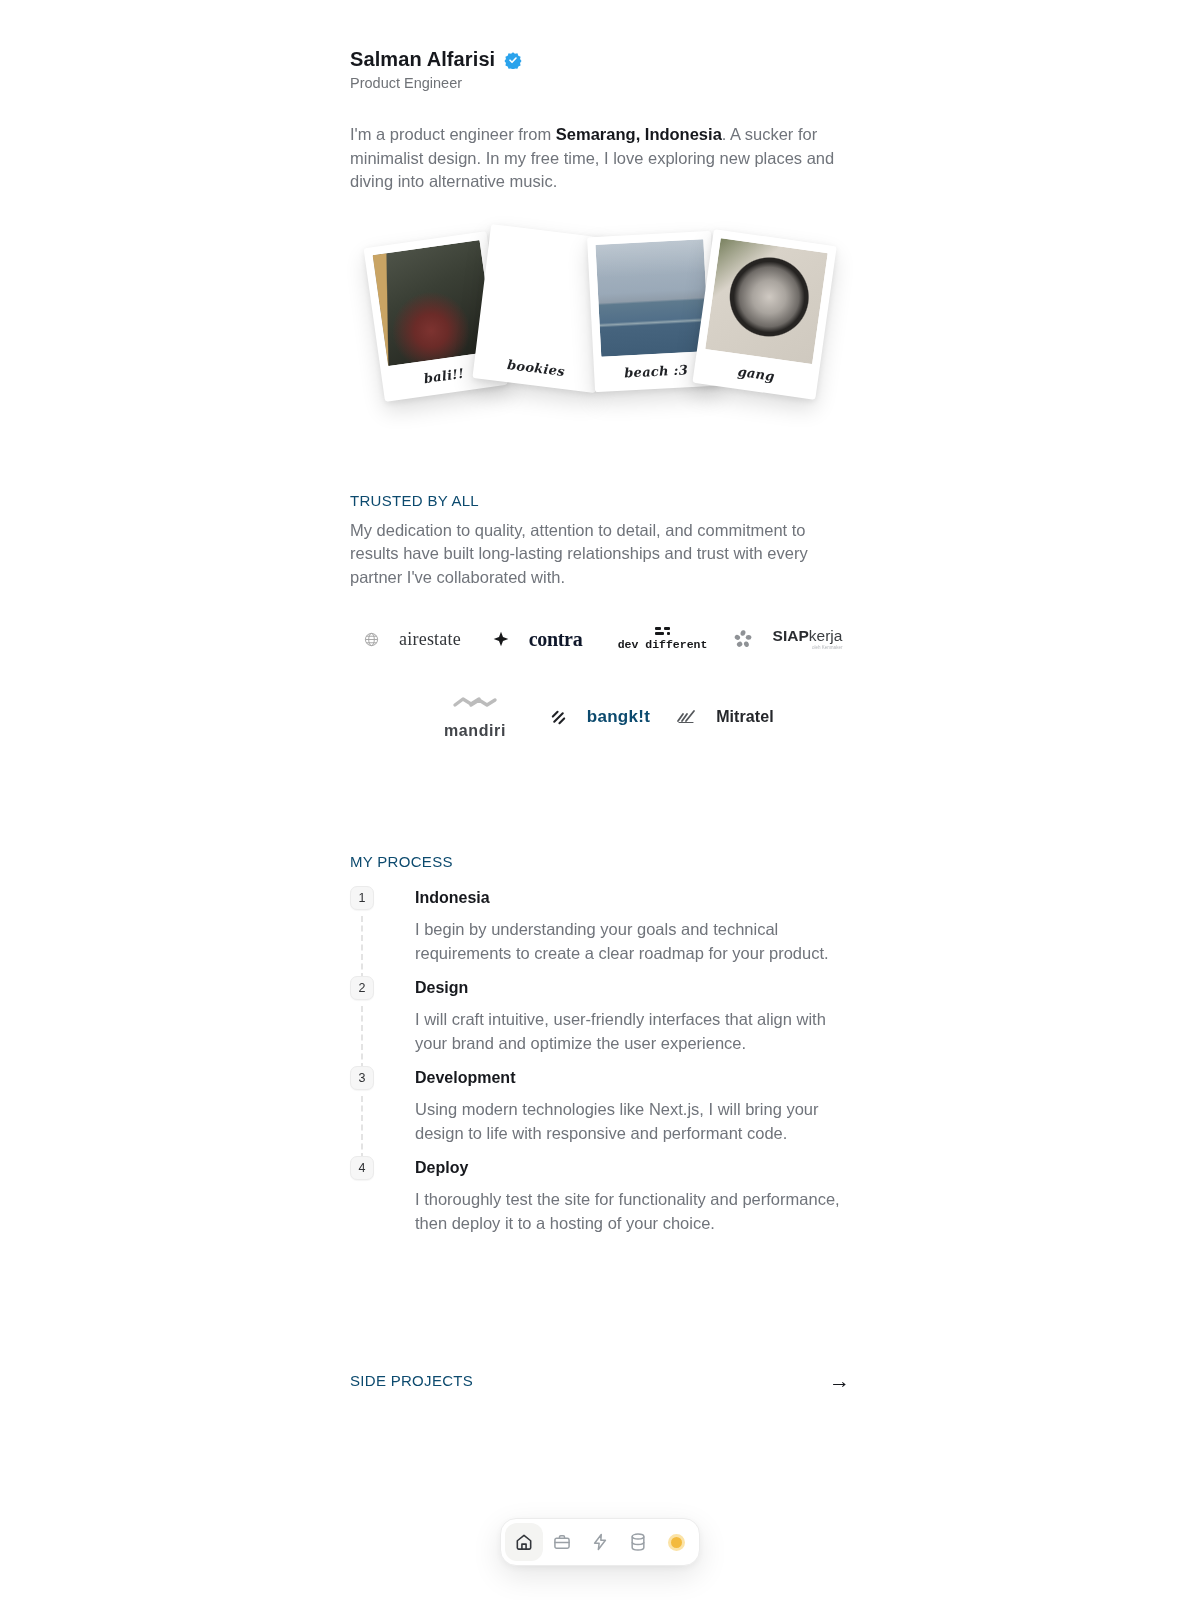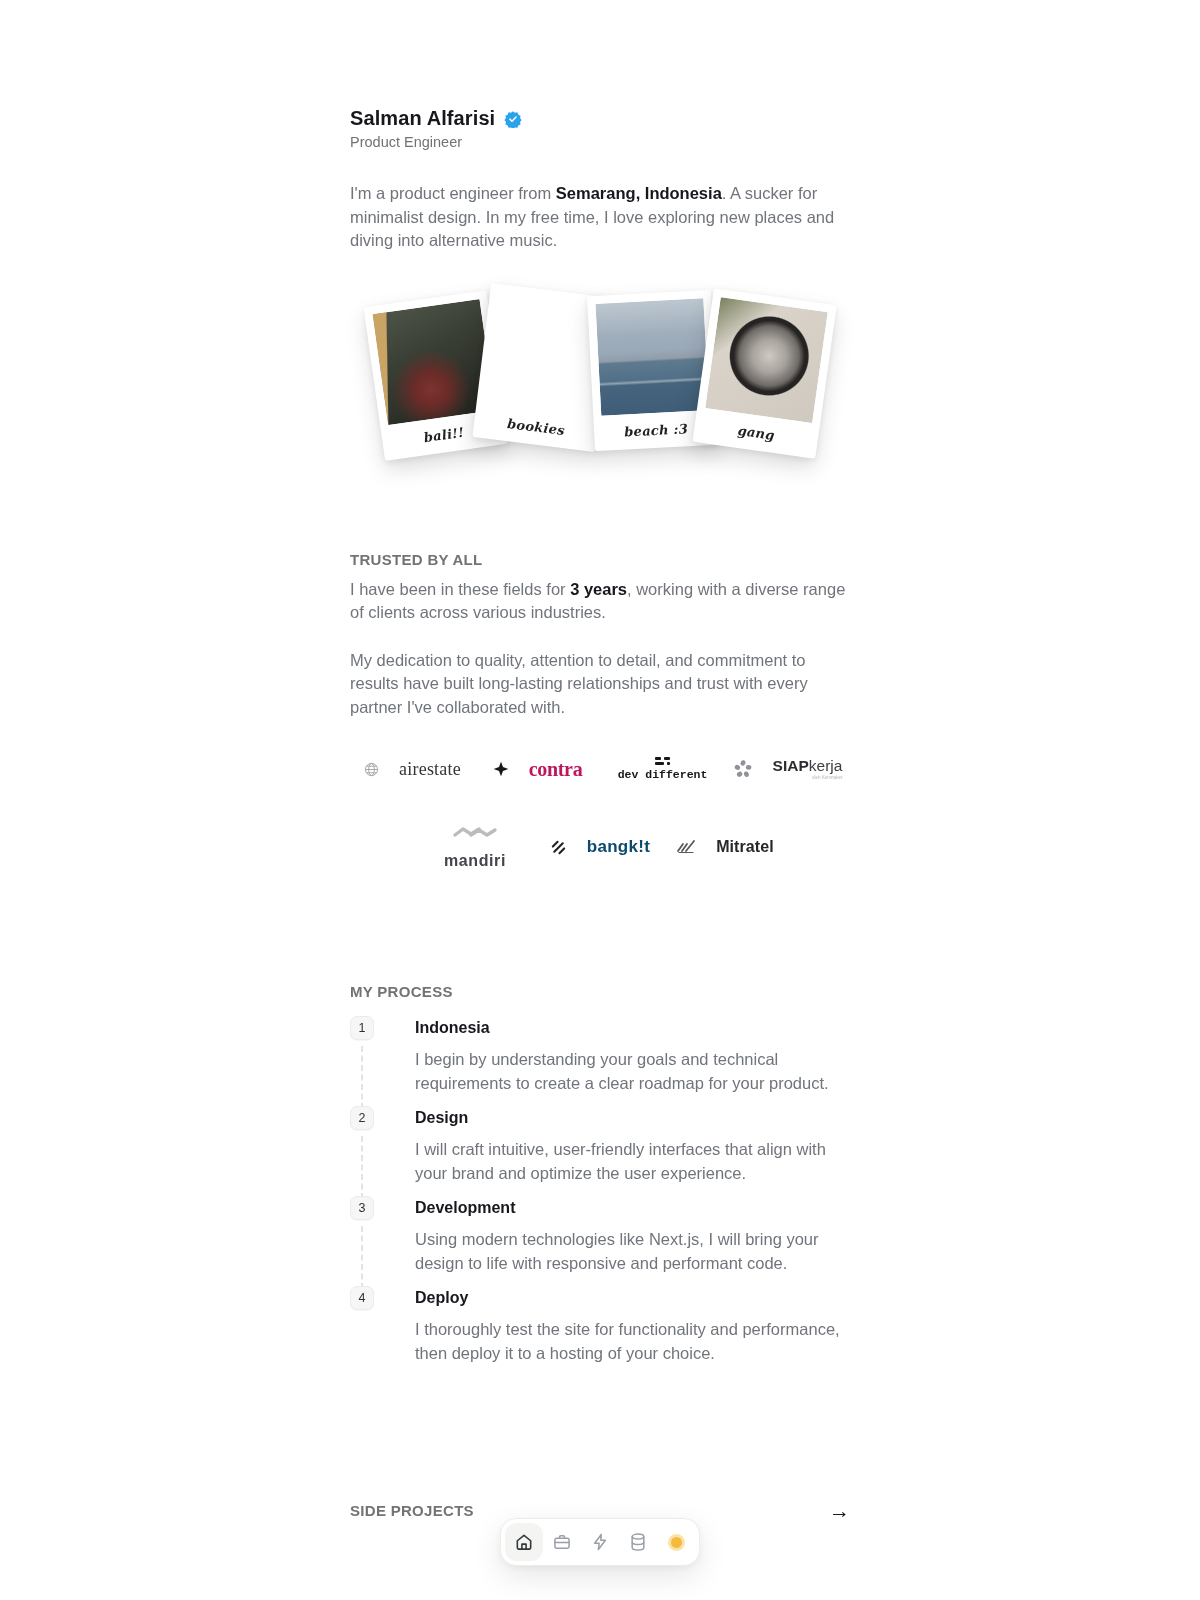--- a/index.html
+++ b/index.html
@@ -2,21 +2,21 @@
 <html><head>
 <meta charset="utf-8">
 <style>
   * { margin:0; padding:0; box-sizing:border-box; }
   html,body { background:#ffffff; }
   body {
     width:1200px; height:1600px; margin:0 auto; overflow:hidden;
     font-family:"Liberation Sans", sans-serif;
     -webkit-font-smoothing:antialiased;
   }
-  .page { width:500px; margin:12px auto; padding-top:95px; position:relative; }
+  .page { width:500px; margin:0 auto; padding-top:48px; position:relative; }
 
   
   .name-row { display:flex; align-items:center; gap:9px; }
   .name { font-size:20px; font-weight:700; color:#16181d; letter-spacing:.1px; }
   .verified { width:18px; height:18px; display:inline-flex; }
   .role { margin-top:4px; font-size:14.5px; color:#6f7277; }
 
   
   .para { font-size:16.5px; line-height:23.5px; color:#70747b; }
   .para b, .hl { font-weight:700; color:#16181d; }
@@ -50,31 +50,31 @@
     linear-gradient(8deg, #b5judge 0%, rgba(0,0,0,0) 0%),
     linear-gradient(172deg, #ded6c5 0%, #d6cdbb 52%, #c79f68 53%, #b98d55 100%); }
   .ph-beach { background:
     linear-gradient(180deg, rgba(255,255,255,.22) 0%, rgba(255,255,255,0) 30%),
     linear-gradient(180deg, #aab7c3 0%, #9aa9b8 44%, #909daa 52%, #5e7a8e 54%, #516f89 70%, #90a4ae 72%, #46647e 74%, #3f5d77 100%); }
   .ph-gang { background:
     radial-gradient(circle at 52% 46%, #cfc9c2 0%, #a9a49e 20%, #6e6a66 36%, #262422 43%, #262422 47%, rgba(0,0,0,0) 48.5%),
     linear-gradient(135deg, #79815f 0%, #d9d3c9 28%, #cfc9bf 100%); }
 
   
-  .section-heading { font-size:15px; font-weight:700; color:#737373; letter-spacing:.3px; }
+  .section-heading { font-size:15px; font-weight:400; color:#0c4a6e; letter-spacing:.3px; }
   .trusted { margin-top:80px; }
   .trusted .para + .para { margin-top:24px; }
   .trusted .section-heading + .para { margin-top:10px; }
 
   
   .logo-grid { margin-top:26px; display:flex; flex-wrap:wrap; justify-content:center; row-gap:30px; }
   .logo { width:125px; height:48px; display:flex; align-items:center; justify-content:center; gap:20px; }
   .lg-serif { font-family:"Liberation Serif", serif; }
   .logo-airestate .txt { font-size:18px; color:#33363a; letter-spacing:.2px; }
-  .logo-contra .txt { font-size:20px; font-weight:700; color:#be185d; letter-spacing:-.3px; }
+  .logo-contra .txt { font-size:20px; font-weight:700; color:#0f172a; letter-spacing:-.3px; }
   .logo-devdiff { flex-direction:column; gap:3px; }
   .logo-devdiff .txt { font-family:"Liberation Mono", monospace; font-weight:700; font-size:11.5px; color:#17181a; }
   .dd-icon { display:flex; flex-direction:column; gap:2.5px; align-items:center; }
   .dd-row { display:flex; gap:3px; }
   .dd-dash { height:2.5px; background:#17181a; border-radius:1px; }
   .logo-siap { flex-direction:row; }
   .siap-txt { display:flex; flex-direction:column; line-height:1; }
   .siap-main { font-size:15.5px; color:#3a3d41; }
   .siap-main b { font-weight:800; color:#2a2c30; }
   .siap-sub { font-size:4.5px; color:#b3b6ba; align-self:flex-end; margin-top:2px; }
@@ -153,21 +153,20 @@
       <figcaption class="caption">beach :3</figcaption>
     </figure>
     <figure class="polaroid p4">
       <div class="photo ph-gang"></div>
       <figcaption class="caption">gang</figcaption>
     </figure>
   </div>
 
   <section class="trusted">
     <h2 class="section-heading">TRUSTED BY ALL</h2>
-    <p class="para"><span>I have been in these fields for </span><span class="hl">3 years</span><span>, working with a diverse range of clients across various industries.</span></p>
     <p class="para">My dedication to quality, attention to detail, and commitment to results have built long-lasting relationships and trust with every partner I've collaborated with.</p>
 
     <div class="logo-grid">
 
       <div class="logo logo-airestate">
         <svg width="15" height="15" viewBox="0 0 16 16">
           <g fill="none" stroke="#a2a2a2" stroke-width="1">
             <circle cx="8" cy="8" r="6.5"></circle>
               <ellipse cx="8" cy="8" rx="3" ry="6.5"></ellipse>
             <line x1="1.5" y1="8" x2="14.5" y2="8"></line>

